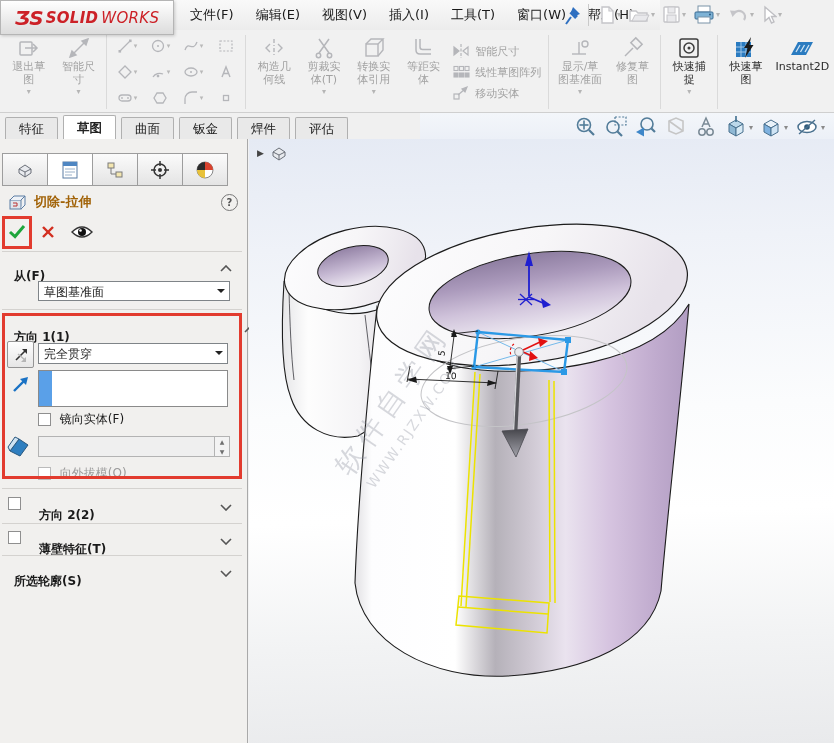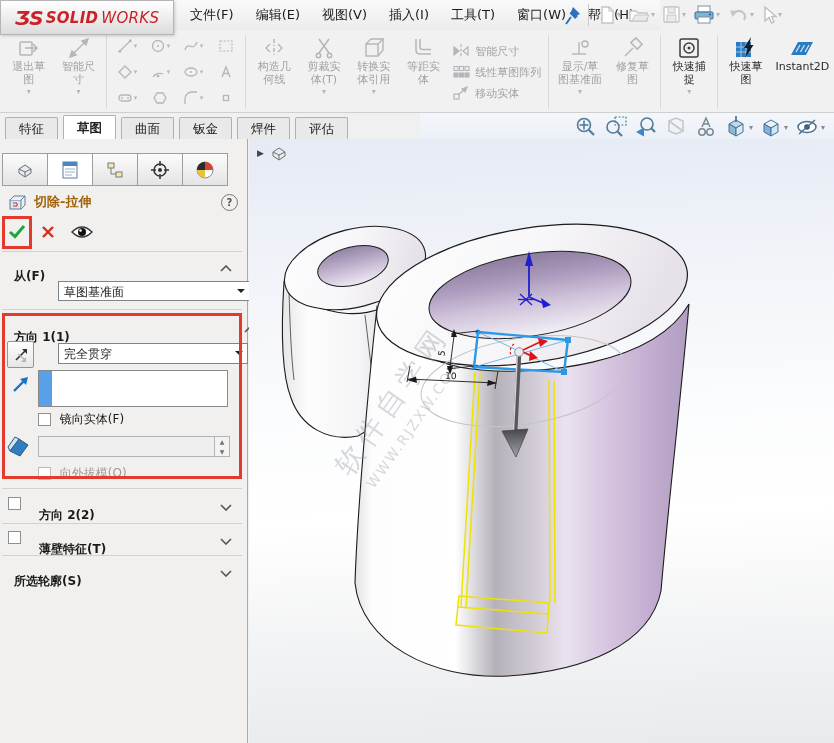--- a/index.html
+++ b/index.html
@@ -57,21 +57,21 @@
   .pm-actions{position:absolute;left:8px;top:82px;display:flex;align-items:center;gap:16px;height:24px;}
   .redbox{position:absolute;border:3px solid #e23b2e;box-sizing:border-box;pointer-events:none;}
   .pdiv{position:absolute;left:2px;width:240px;height:1px;background:#d4d2cf;}
   .sechead{position:absolute;left:0;width:248px;height:18px;}
   .sechead .t{position:absolute;left:14px;top:0;font-weight:bold;font-size:12px;color:#1a1a1a;margin-top:11px;}
   .sechead .t.ind{left:39px;}
   .sechead .chev{position:absolute;right:16px;top:4px;}
   .cbx{display:inline-block;width:13px;height:13px;background:#fff;border:1px solid #8f8f8f;box-sizing:border-box;vertical-align:middle;}
   .cbx.dis{border-color:#bbb;}
   .combo{position:absolute;background:#fff;border:1px solid #7f8488;font-size:12px;box-sizing:border-box;
-         padding:2px 18px 0 5px;white-space:nowrap;overflow:hidden;margin-left:20px;}
+         padding:2px 18px 0 5px;white-space:nowrap;overflow:hidden;}
   .combo .car{position:absolute;right:4px;top:7px;width:0;height:0;border:4px solid transparent;border-top-color:#222;}
   .lbox{position:absolute;left:38px;top:231px;width:190px;height:37px;background:#fff;border:1px solid #8a8a8a;box-sizing:border-box;}
   .lbar{position:absolute;left:0;top:0;bottom:0;width:13px;background:#5aa0e8;}
   .revbtn{position:absolute;left:7px;top:202px;width:25px;height:25px;background:linear-gradient(#fefefe,#e6e6e6);
           border:1px solid #949494;border-radius:2px;display:flex;align-items:center;justify-content:center;}
   .spin{position:absolute;left:38px;top:297px;width:192px;height:21px;background:#efefef;border:1px solid #b3b3b3;box-sizing:border-box;}
   .spin .btns{position:absolute;right:0;top:0;bottom:0;width:14px;border-left:1px solid #b3b3b3;
               display:flex;flex-direction:column;background:#f3f3f3;}
   .spin .btns div{flex:1;display:flex;align-items:center;justify-content:center;font-size:6px;color:#707070;}
   .rowlabel{font-size:12px;color:#1a1a1a;vertical-align:middle;margin-left:5px;}

